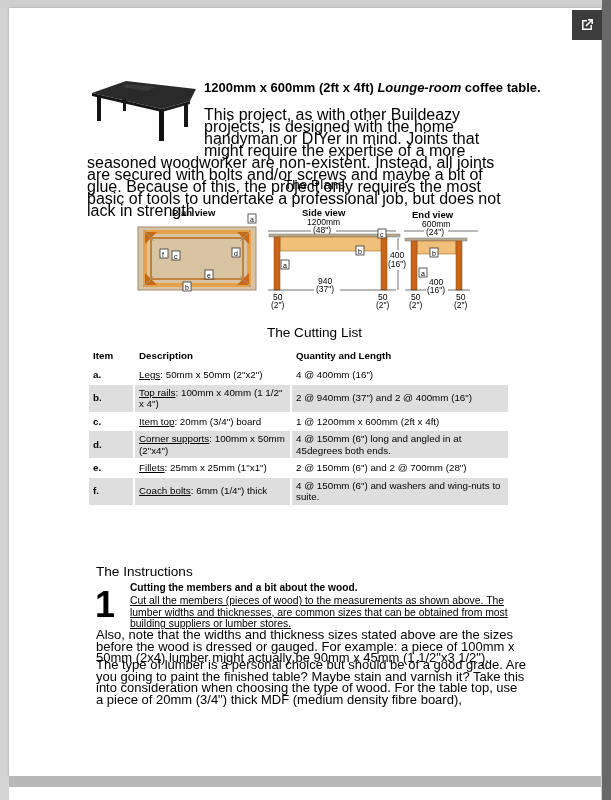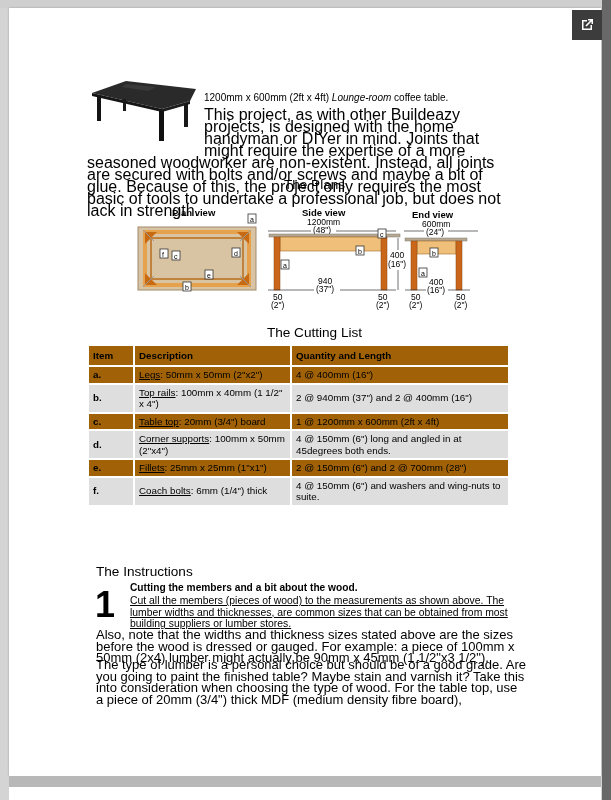--- a/index.html
+++ b/index.html
@@ -18,40 +18,40 @@
   .page2 { position: absolute; left: 9px; top: 787px; width: 592px; height: 13px; background: #fff; }
   .scroll-strip { position: absolute; left: 602px; top: 0; width: 9px; height: 800px; background: #686868; }
   .popout-btn {
     position: absolute; left: 572px; top: 10px; width: 30px; height: 30px;
     background: #3c3c3c; display: flex; align-items: center; justify-content: center; cursor: pointer;
   }
 
   .content { position: absolute; left: 0; top: 0; width: 100%; }
   .hero-img { position: absolute; left: 86px; top: 75px; width: 112px; height: 70px; }
   .title {
-    position: absolute; left: 204px; top: 92px; font-size: 10px; font-weight: normal; white-space: nowrap;
+    position: absolute; left: 204px; top: 80px; font-size: 13px; font-weight: bold; white-space: nowrap;
   }
   .title i { font-style: italic; }
   .intro {
     position: absolute; left: 87px; top: 109px; width: 430px; font-size: 16px; line-height: 12px;
   }
   .intro .float-space { float: left; width: 117px; height: 48px; }
 
   .h-center { position: absolute; width: 100%; text-align: center; font-size: 13.6px; left: 0; }
   .h-plans { top: 177px; left: 9px; }
   .h-cut { top: 325px; left: 9px; }
 
   .diagram { position: absolute; left: 130px; top: 200px; width: 355px; height: 115px; }
 
   table.cut {
     position: absolute; left: 87px; top: 344px; width: 423px; border-collapse: separate; border-spacing: 2px;
     font-size: 9.8px;
   }
   table.cut td, table.cut th {
-    background: #a16207; padding: 2px 4px; text-align: left; vertical-align: middle; line-height: 11.5px;
+    background: #ffffff; padding: 2px 4px; text-align: left; vertical-align: middle; line-height: 11.5px;
   }
   table.cut th { font-weight: bold; height: 15px; }
   table.cut tr:nth-child(even) td { background: #dedede; }
   table.cut td.item { font-weight: bold; width: 36px; }
   table.cut td.desc { width: 147px; }
   table.cut .u { text-decoration: underline; margin-top: 44px; }
 
   .h-instr { position: absolute; left: 96px; top: 564px; font-size: 13.6px; }
   .step-num { position: absolute; left: 95px; top: 587px; font-size: 36px; font-weight: bold; line-height: 36px; }
   .step-title { position: absolute; left: 130px; top: 582px; font-size: 10.2px; font-weight: bold; text-align: center; }
@@ -211,21 +211,21 @@
           <td class="desc"><span class="u">Legs</span><span>: 50mm x 50mm (2"x2")</span></td>
           <td>4 @ 400mm (16")</td>
         </tr>
         <tr>
           <td class="item">b.</td>
           <td class="desc"><span class="u">Top rails</span><span>: 100mm x 40mm (1 1/2" x 4")</span></td>
           <td>2 @ 940mm (37") and 2 @ 400mm (16")</td>
         </tr>
         <tr>
           <td class="item">c.</td>
-          <td class="desc"><span class="u">Table top</span><span>: 20mm (3/4") board</span></td>
+          <td class="desc"><span class="u">Item top</span><span>: 20mm (3/4") board</span></td>
           <td>1 @ 1200mm x 600mm (2ft x 4ft)</td>
         </tr>
         <tr>
           <td class="item">d.</td>
           <td class="desc"><span class="u">Corner supports</span><span>: 100mm x 50mm (2"x4")</span></td>
           <td>4 @ 150mm (6") long and angled in at 45degrees both ends.</td>
         </tr>
         <tr>
           <td class="item">e.</td>
           <td class="desc"><span class="u">Fillets</span><span>: 25mm x 25mm (1"x1")</span></td>

